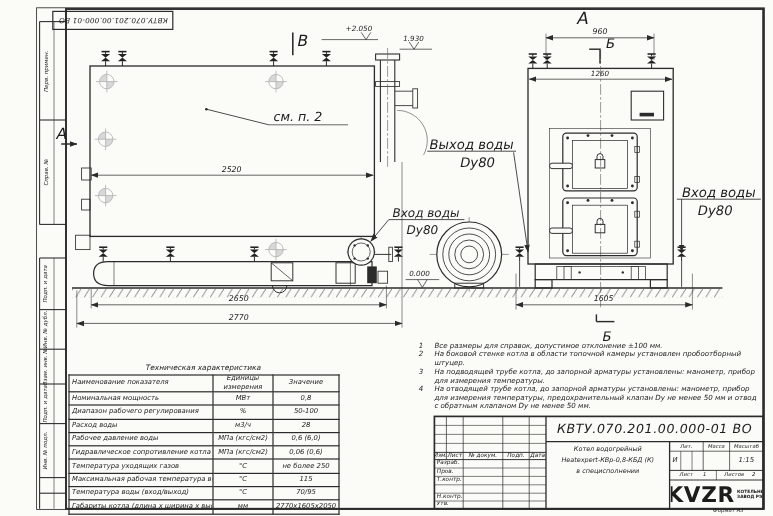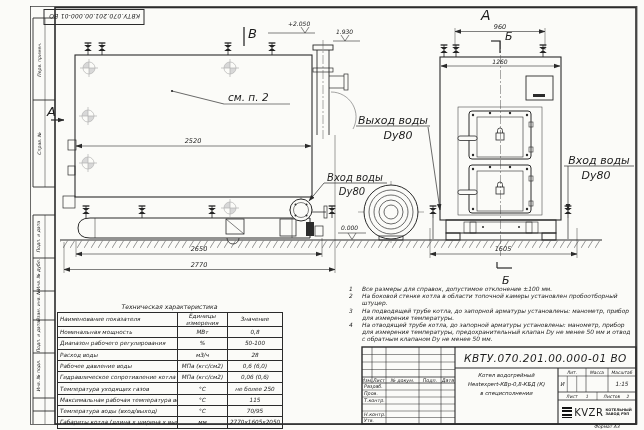--- a/index.html
+++ b/index.html
@@ -33,21 +33,21 @@
   .note{display:flex;}
   .note .n{width:13px;flex:none;line-height:7.2px;}
   .note .t{flex:1;line-height:7.2px;}
 
   
   .tbt{position:absolute;display:flex;align-items:center;justify-content:center;font-size:4.8px;font-style:italic;overflow:hidden;white-space:nowrap;}
   .tbt.left{justify-content:flex-start;}
   .docnum{font-size:10.5px;font-style:italic;letter-spacing:.5px;}
   .prod{flex-direction:column;line-height:9px;font-size:5.4px;white-space:nowrap;}
   .logo-bars{display:inline-block;width:10px;height:11px;background:repeating-linear-gradient(180deg,#111 0 2px,transparent 2px 3.5px);}
-  .logo-kvzr{font-size:10px;font-weight:400;font-style:normal;letter-spacing:.5px;}
+  .logo-kvzr{font-size:18px;font-weight:700;font-style:normal;letter-spacing:.5px;}
   .logo-name{display:flex;flex-direction:column;font-size:3.6px;font-weight:600;line-height:4.2px;font-style:normal;}
   .fmt{left:578px;top:424px;width:58px;height:6px;text-align:center;font-size:4.5px;font-style:italic;}
 </style>
 </head>
 <body>
 
 <svg class="abs" style="left:0;top:0" width="644" height="430" viewBox="0 0 644 430">
   <defs>
     <marker id="mA" viewBox="0 0 7 7" refX="6.5" refY="3.5" markerWidth="6.5" markerHeight="6.5" markerUnits="userSpaceOnUse" orient="auto-start-reverse">
       <path d="M0,1 L7,3.5 L0,6 Z" fill="#2b2b2b"></path>

